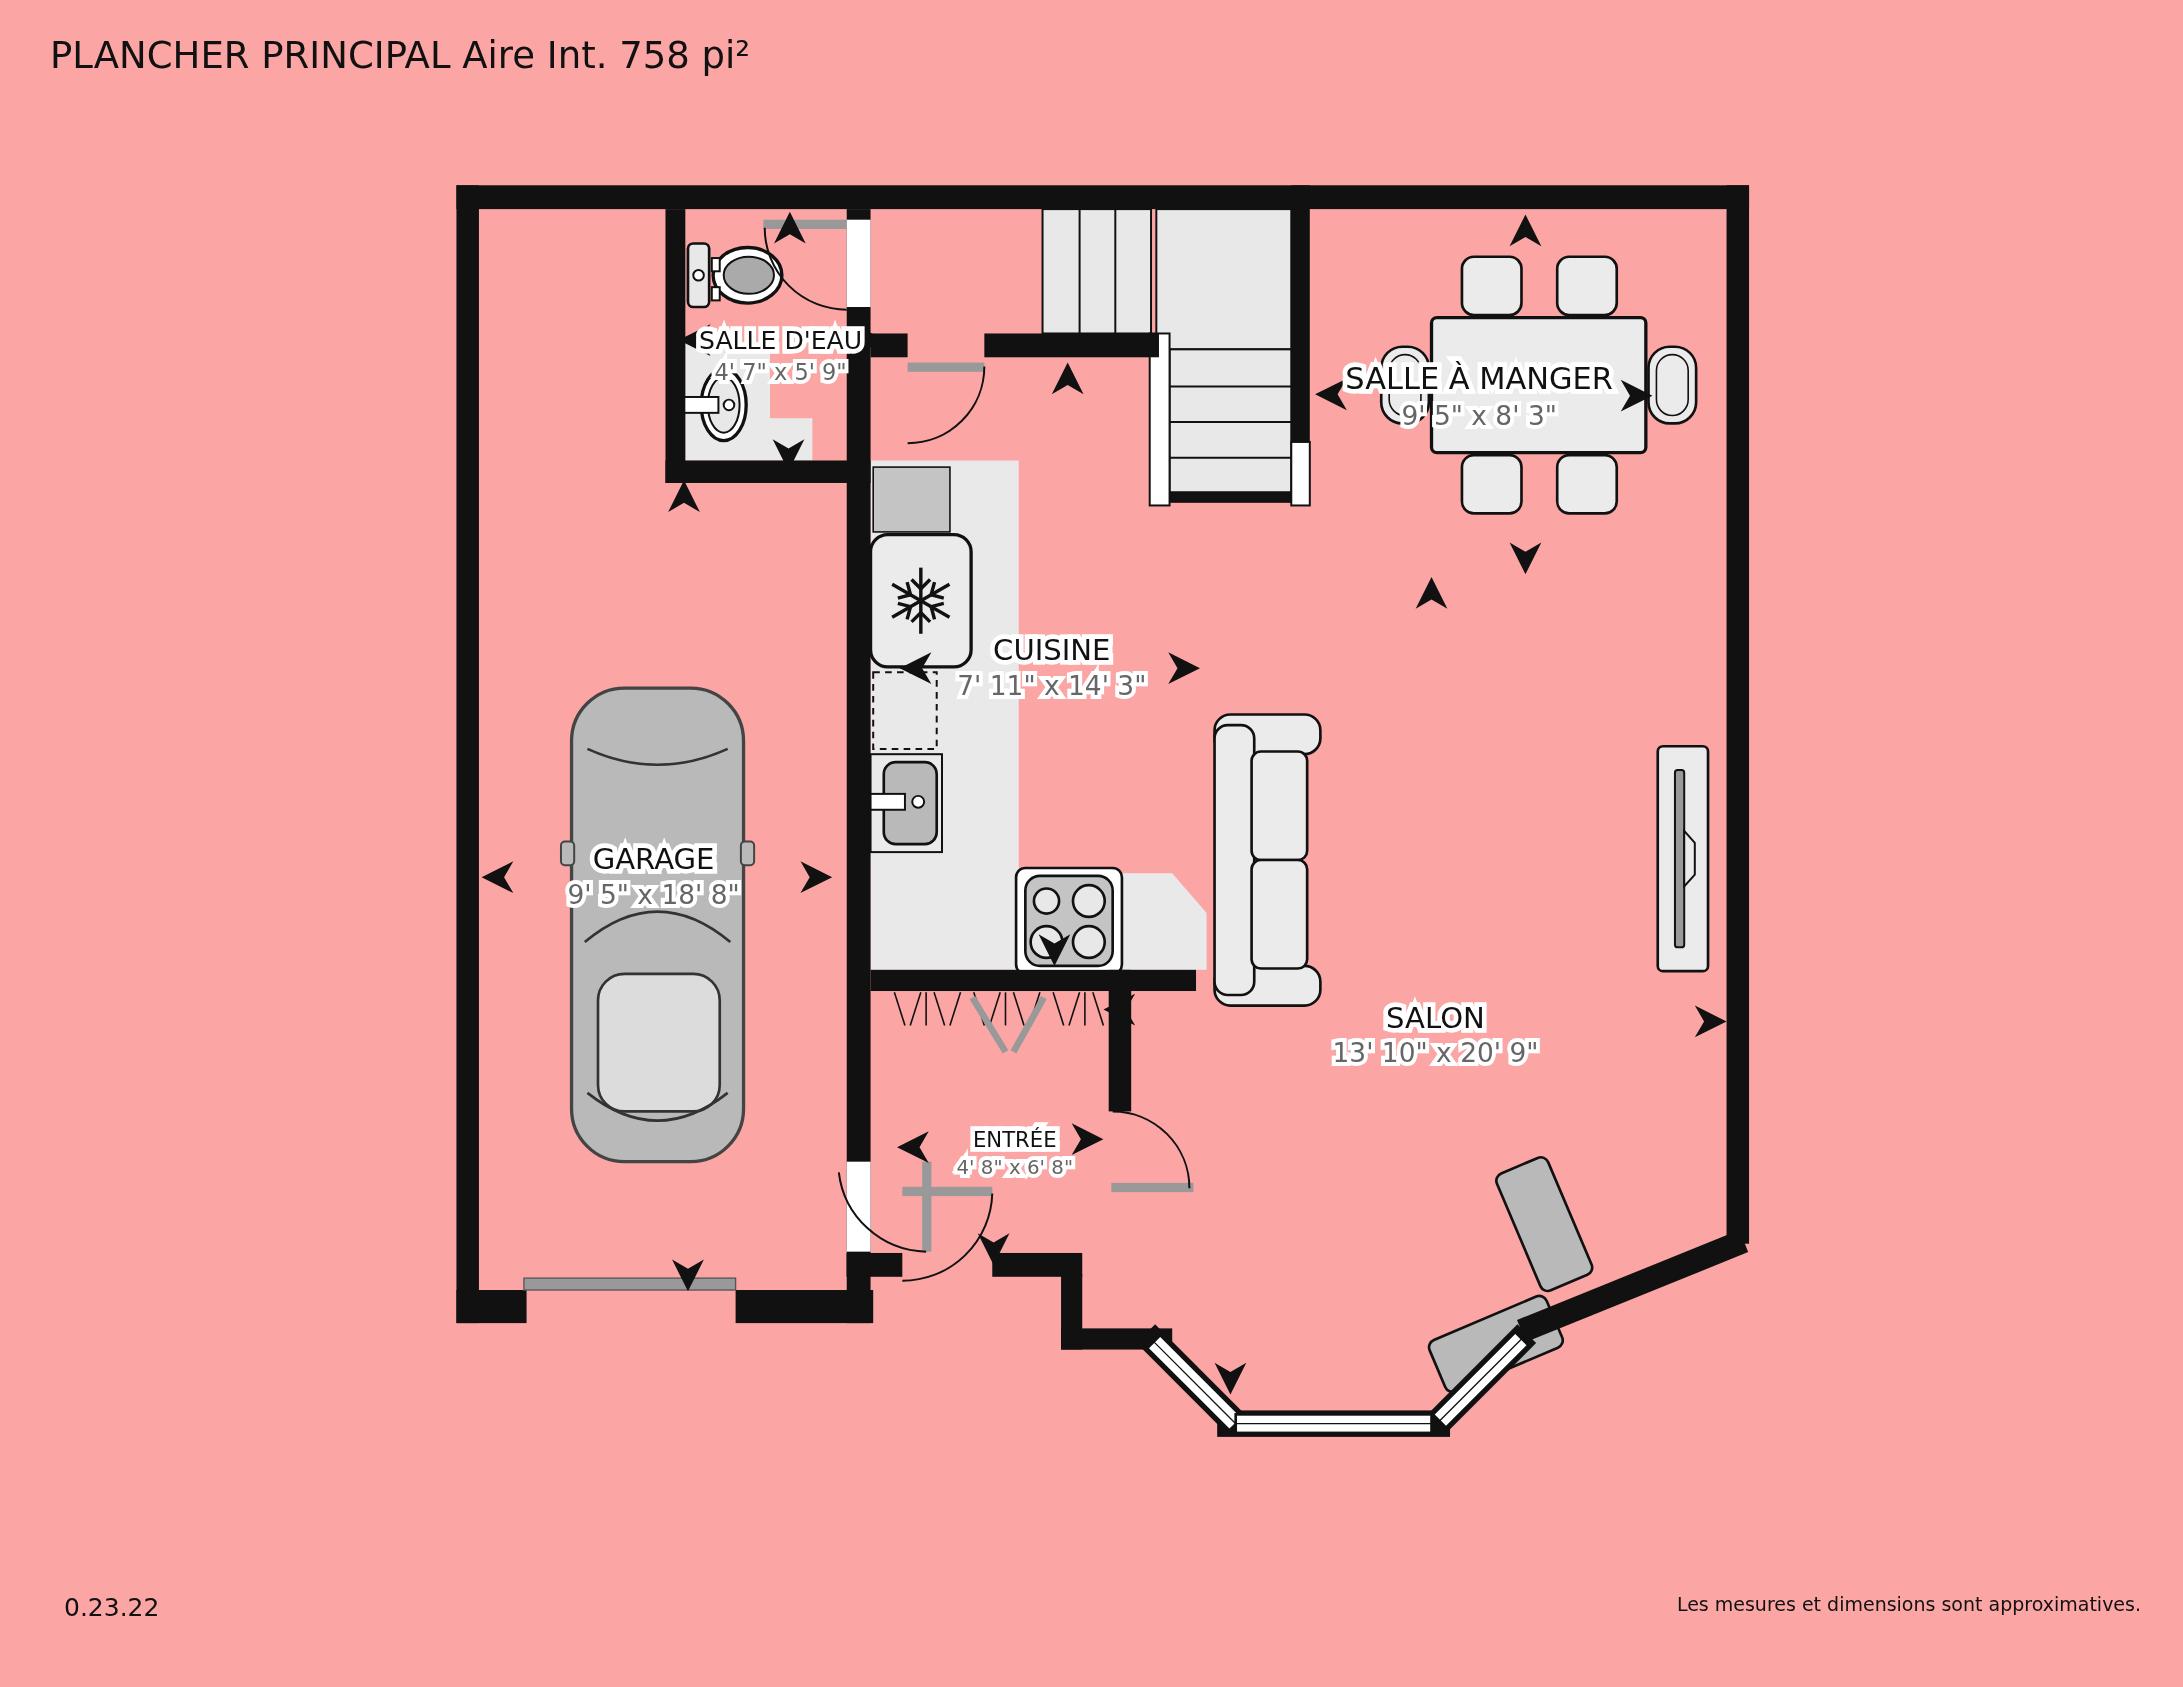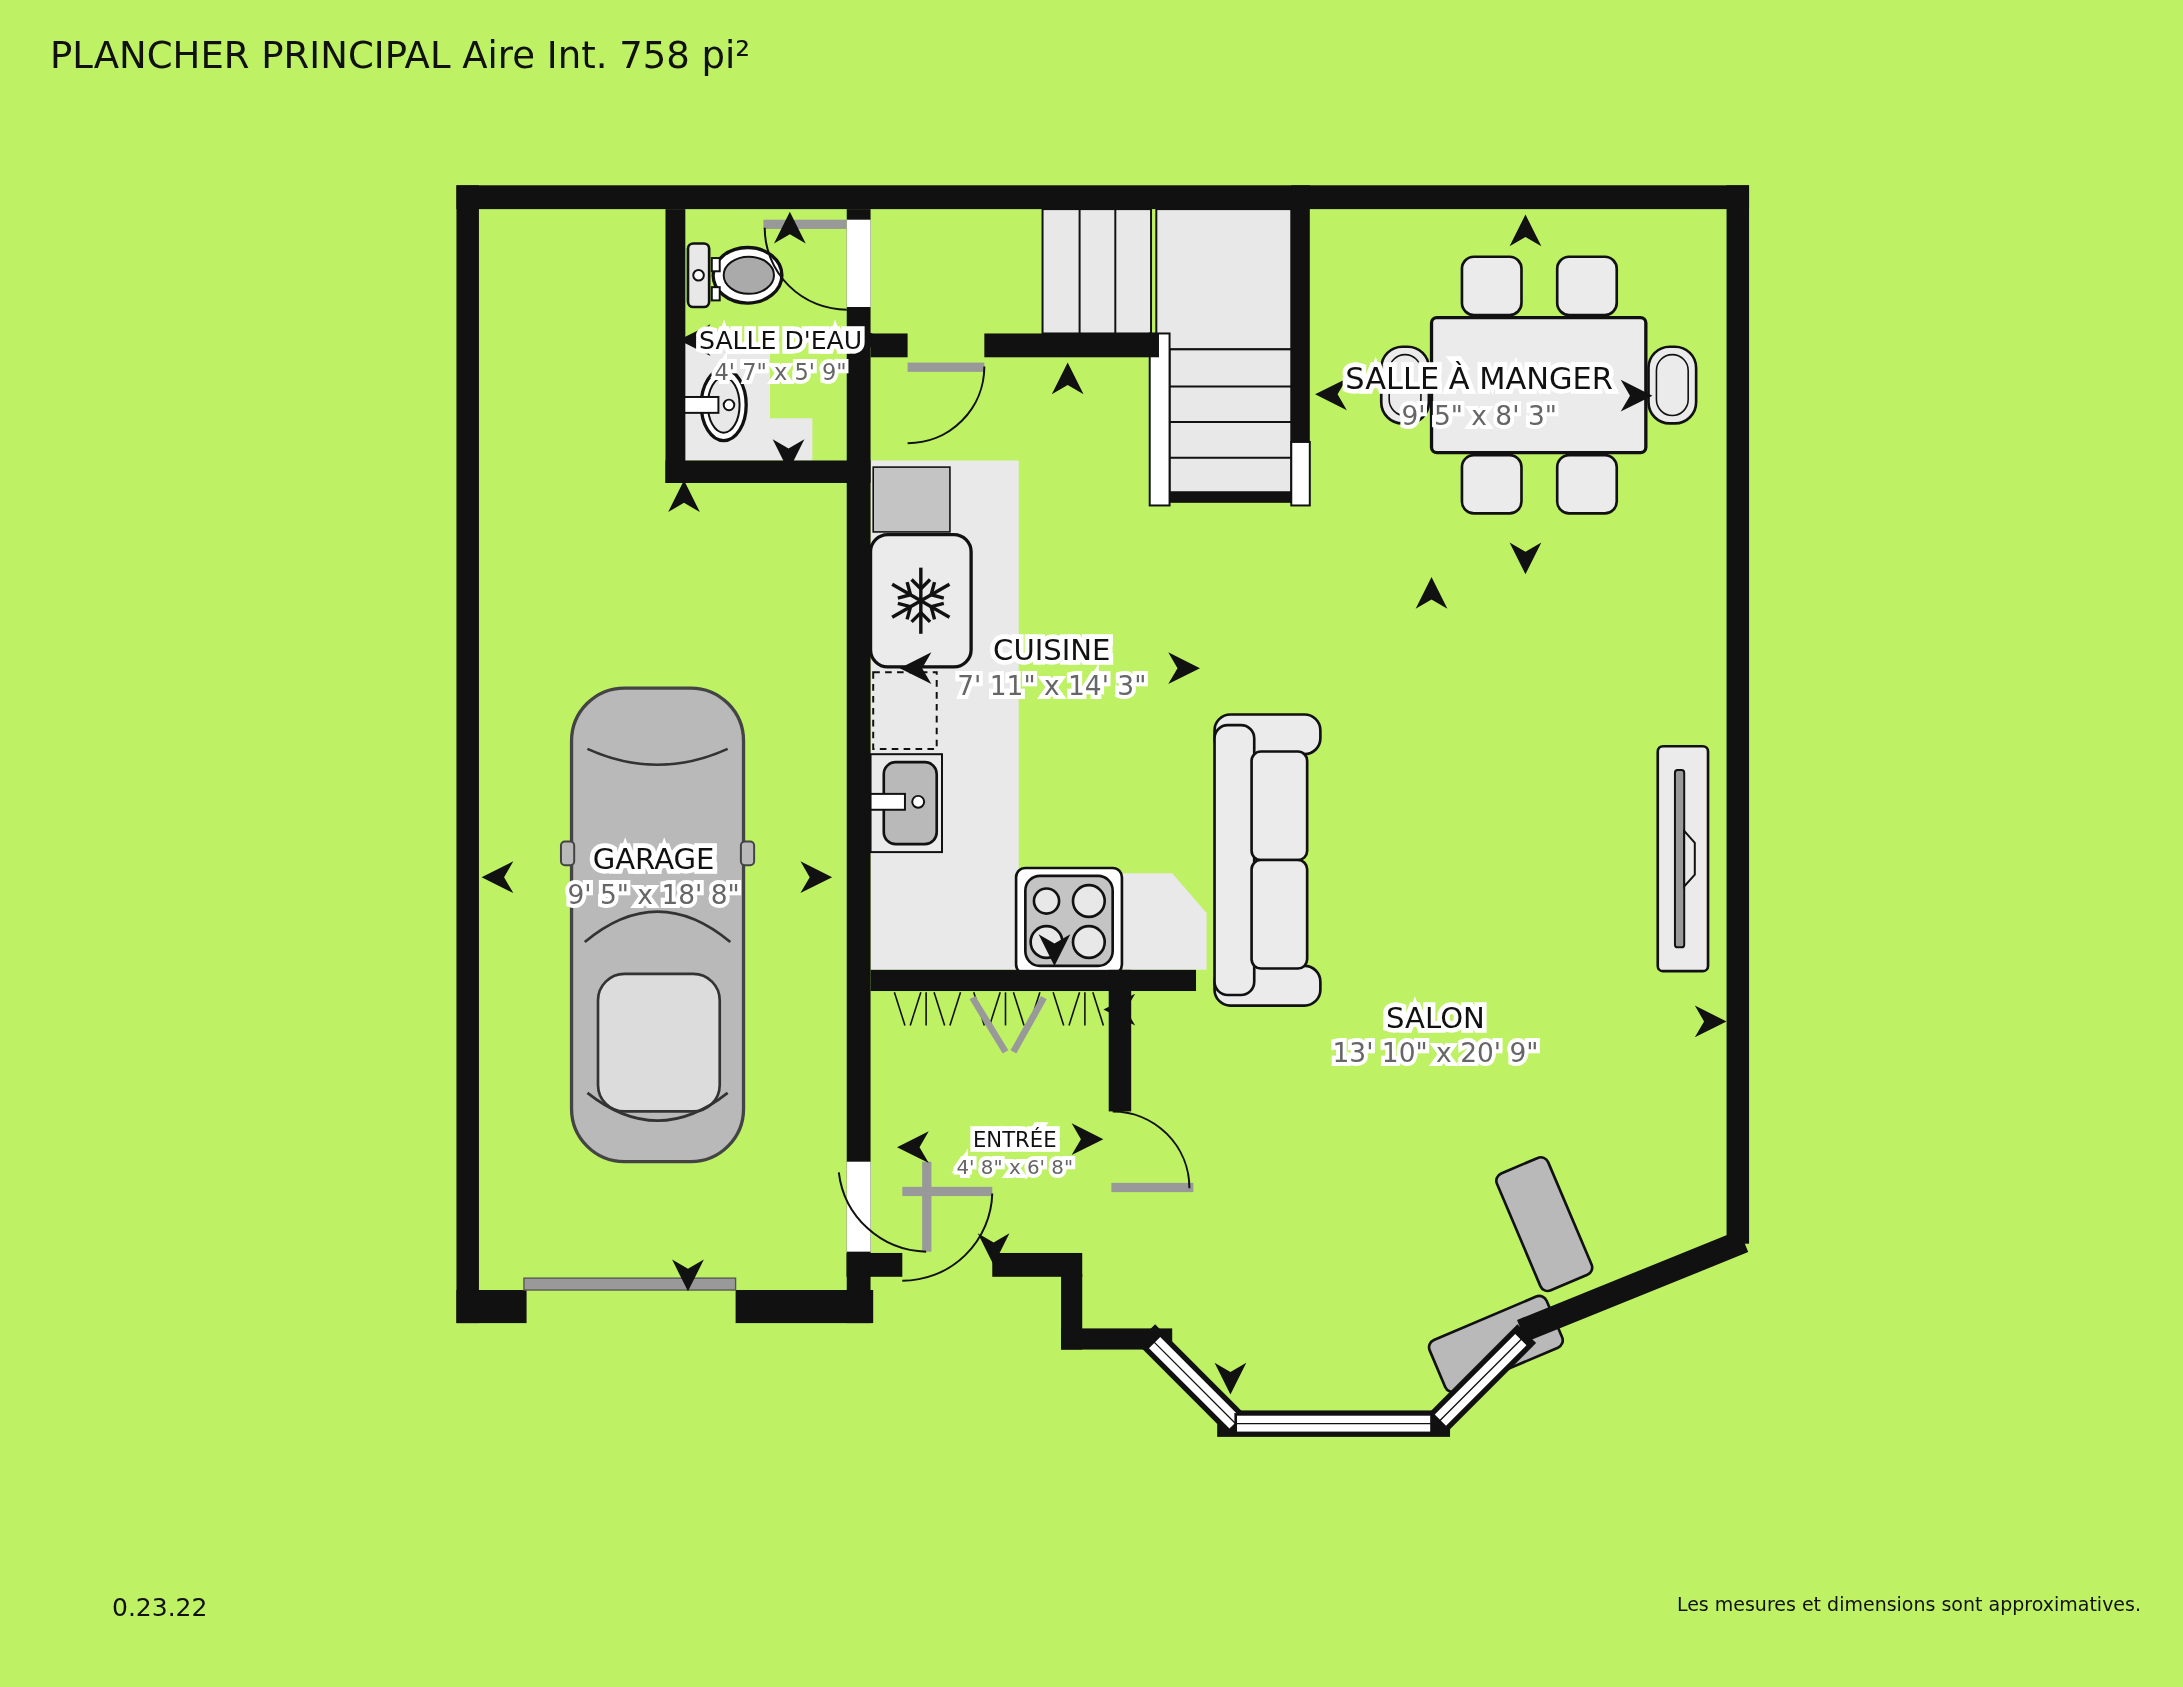--- a/index.html
+++ b/index.html
@@ -1,20 +1,20 @@
 <!DOCTYPE html>
 <html style="font-size:10.6px"><head>
 <meta charset="utf-8">
 <style>
   html,body{margin:0;padding:0;background:#ffffff;}
-  .page{position:relative;width:2183px;height:1687px;background:#bef264;overflow:hidden;
+  .page{position:relative;width:2183px;height:1687px;background:#fca5a5;overflow:hidden;
         font-family:"DejaVu Sans","Liberation Sans",sans-serif;}
   .plan-svg{position:absolute;left:0;top:0;width:2183px;height:1687px;}
   .title{position:absolute;left:50px;top:34px;font-size:37px;color:#111;letter-spacing:0px;}
-  .footer-version{position:absolute;left:64px;top:1593px;font-size:25px;color:#111;margin-left:48px;}
+  .footer-version{position:absolute;left:64px;top:1593px;font-size:25px;color:#111;}
   .footer-disclaimer{position:absolute;right:42px;top:1593px;font-size:19px;color:#111;}
   text{font-family:"DejaVu Sans","Liberation Sans",sans-serif;}
   .room-name{fill:#111;paint-order:stroke;stroke:#fff;stroke-width:7px;text-anchor:middle;}
   .room-dims{fill:#666;paint-order:stroke;stroke:#fff;stroke-width:6px;text-anchor:middle;}
 </style>
 </head>
 <body>
 
 <div class="page">
 

